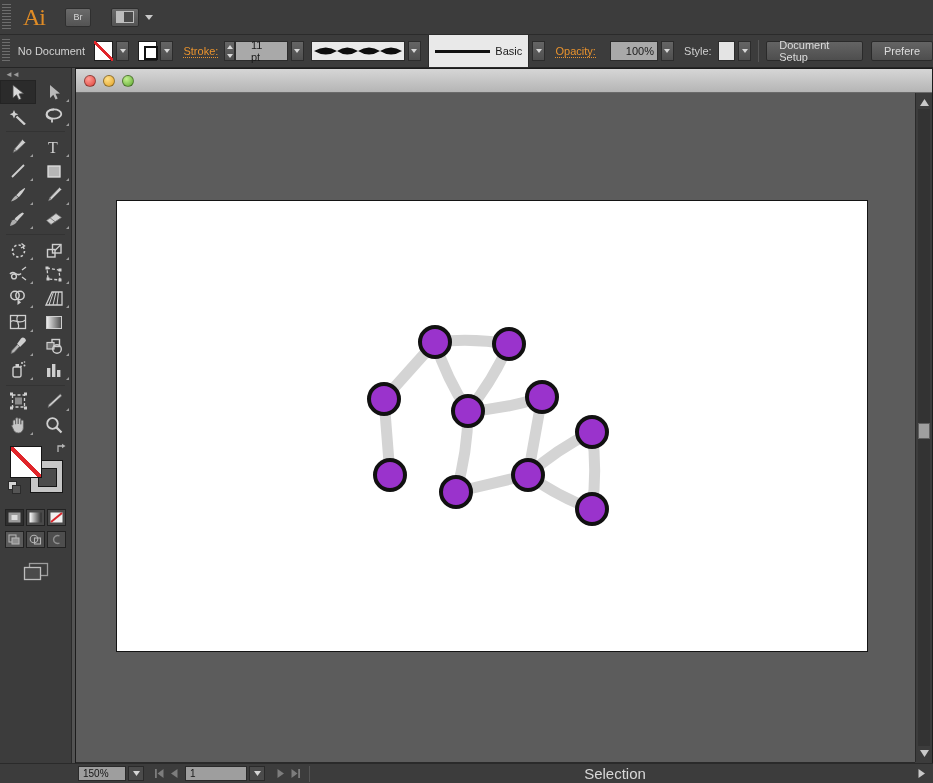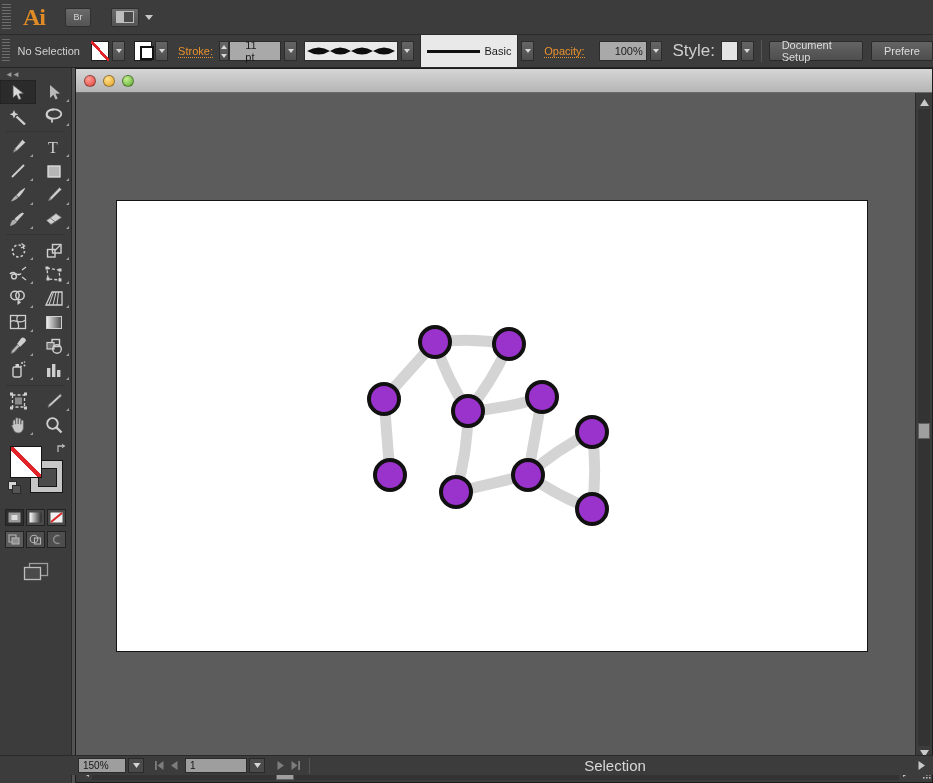--- a/index.html
+++ b/index.html
@@ -16,21 +16,21 @@
   .appbar {
     position:absolute; left:0; top:0; width:933px; height:35px;
     background:#3c3c3c;
     border-bottom:1px solid #2b2b2b;
     display:flex; align-items:center;
   }
   .grip { width:9px; height:26px; margin-left:2px;
     background:repeating-linear-gradient(to bottom,#6d6d6d 0 1px,#3c3c3c 1px 3px);
   }
   .ai-logo {
-    margin-left:12px; font-size:24px; font-weight:bold; color:#e08c26;
+    margin-left:12px; font-size:24px; font-weight:normal; color:#e08c26;
     font-family:"Liberation Serif", serif; letter-spacing:-1px; line-height:1;
   }
   .br-btn {
     margin-left:20px; width:26px; height:19px; background:#5e5e5e;
     border:1px solid #2f2f2f; border-radius:2px;
     display:flex; align-items:center; justify-content:center;
     font-size:9px; color:#d6d6d6;
     background-image:linear-gradient(#6a6a6a,#545454);
   }
   .arrange-btn {
@@ -69,21 +69,21 @@
     content:""; position:absolute; left:5px; top:4px; width:10px; height:10px;
     border:2px solid #111; background:#fff;
   }
   .drop-btn {
     width:15px;height:20px;background:#5a5a5a;border:1px solid #2c2c2c;
     background-image:linear-gradient(#656565,#4f4f4f);
     display:flex;align-items:center;justify-content:center; margin-left:3px;
   }
   .drop-btn .tri-down { margin-left:0; border-top-color:#d8d8d8; border-left-width:3px;border-right-width:3px;border-top-width:4px;}
   .lbl-orange { color:#e9932e; font-size:11px; border-bottom:1px dotted #e9932e; margin-left:10px;}
-  .lbl-plain { color:#cfcfcf; font-size:17px; margin-left:10px;}
+  .lbl-plain { color:#cfcfcf; font-size:11px; margin-left:10px;}
   .stepper {
     width:12px;height:20px;margin-left:6px;background:#5a5a5a;border:1px solid #2c2c2c;
     background-image:linear-gradient(#676767,#4c4c4c);
     display:flex;flex-direction:column;align-items:center;justify-content:space-around;
   }
   .tri-up-s{width:0;height:0;border-left:3px solid transparent;border-right:3px solid transparent;border-bottom:4px solid #d8d8d8;}
   .tri-down-s{width:0;height:0;border-left:3px solid transparent;border-right:3px solid transparent;border-top:4px solid #d8d8d8;}
   .field {
     height:20px; background:#a9a9a9; border:1px solid #2c2c2c;
     color:#1b1b1b; font-size:11px; display:flex; align-items:center; padding:0 15px;
@@ -206,21 +206,21 @@
   .sb-track-v{position:absolute; left:2px; right:2px; top:16px; bottom:16px; background:#333;}
   .sb-thumb-v{position:absolute; left:2px; right:2px; top:330px; height:16px; background:#9f9f9f; border:1px solid #5f5f5f;}
   .sb-arrow{position:absolute; display:flex;align-items:center;justify-content:center;}
   .corner-grip{
     position:absolute; right:0;bottom:0;width:17px;height:20px;background:#3c3c3c;
     display:flex;align-items:flex-end;justify-content:flex-end;
   }
 
   
   .statusbar {
-    position:absolute; left:0; bottom:8px; width:100%; height:20px;
+    position:absolute; left:0; bottom:0; width:100%; height:20px;
     background:#3c3c3c; display:flex; align-items:center;
     border-top:1px solid #2a2a2a;
   }
   .zoom-field { width:48px;height:15px;background:#9e9e9e;border:1px solid #2a2a2a;
     color:#161616;font-size:10px;display:flex;align-items:center;padding-left:4px;}
   .sb-btn { width:16px;height:15px;background:#4b4b4b;border:1px solid #2a2a2a;
     display:flex;align-items:center;justify-content:center; margin-left:2px;}
   .nav-btn { width:15px;height:16px; display:flex;align-items:center;justify-content:center;}
   .page-field { width:62px;height:15px;background:#9e9e9e;border:1px solid #2a2a2a;
     color:#161616;font-size:10px;display:flex;align-items:center;padding-left:4px;}
@@ -242,21 +242,21 @@
       <span class="arrange-glyph">
           <i></i>
           <i></i>
         </span>
     </div>
     <div class="tri-down"></div>
   </div>
 
   <div class="ctrlbar">
     <div class="grip"></div>
-    <div class="nosel">No Selection</div>
+    <div class="nosel">No Document</div>
 
     <div class="swatch-box swatch-none"></div>
     <div class="drop-btn">
         <span class="tri-down"></span>
       </div>
 
     <div style="width:10px"></div>
     <div class="swatch-box swatch-stroke"></div>
     <div class="drop-btn">
         <span class="tri-down"></span>

